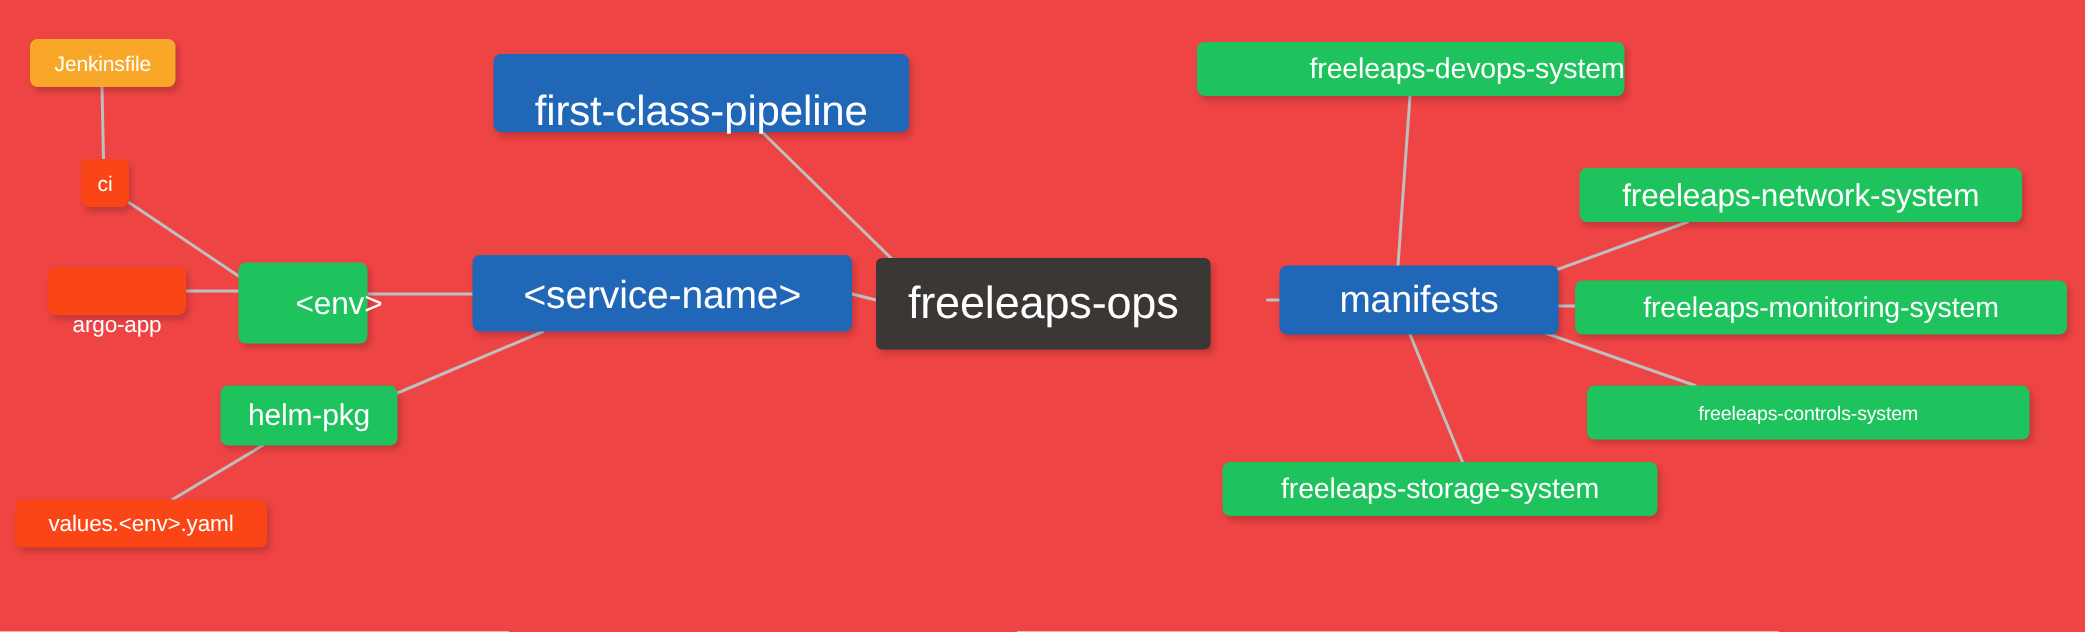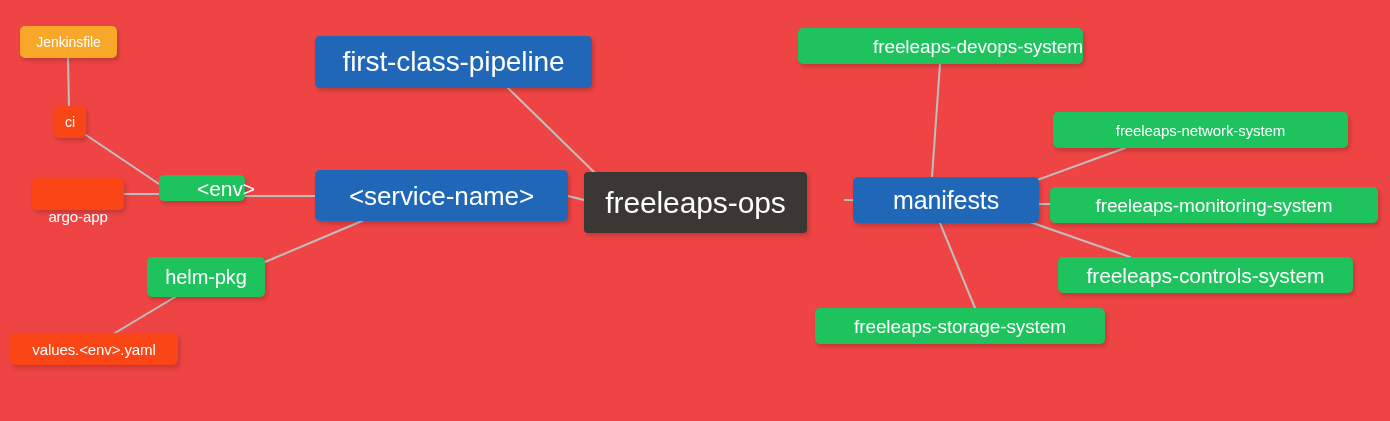--- a/index.html
+++ b/index.html
@@ -72,51 +72,51 @@
   <div id="node-layer">
       <div class="node orange" style="left: 20px; top: 26px; width: 97px; height: 32px;">
         <span class="node-label" style="font-size: 14px;">Jenkinsfile</span>
       </div>
       <div class="node red" style="left: 54px; top: 106px; width: 32px; height: 32px;">
         <span class="node-label" style="font-size: 14px;">ci</span>
       </div>
       <div class="node red" style="left: 32px; top: 178px; width: 92px; height: 32px;">
         <span class="node-label" style="font-size: 15px; margin-top: 44px;">argo-app</span>
       </div>
-      <div class="node green" style="left: 159px; top: 175px; width: 86px; height: 26px; padding-left: 48px;">
+      <div class="node green" style="left: 159px; top: 175px; width: 86px; height: 54px; padding-left: 48px;">
         <span class="node-label" style="font-size: 21px;">&lt;env&gt;</span>
       </div>
       <div class="node green" style="left: 147px; top: 257px; width: 118px; height: 40px;">
         <span class="node-label" style="font-size: 20px;">helm-pkg</span>
       </div>
       <div class="node red" style="left: 10px; top: 333px; width: 168px; height: 32px;">
         <span class="node-label" style="font-size: 15px;">values.&lt;env&gt;.yaml</span>
       </div>
-      <div class="node blue" style="left: 315px; top: 36px; width: 277px; height: 52px;">
+      <div class="node blue" style="left: 329px; top: 36px; width: 277px; height: 52px; align-items: flex-end;">
         <span class="node-label" style="font-size: 28px;">first-class-pipeline</span>
       </div>
       <div class="node blue" style="left: 315px; top: 170px; width: 253px; height: 51px;">
         <span class="node-label" style="font-size: 26px;">&lt;service-name&gt;</span>
       </div>
       <div class="node root" style="left: 584px; top: 172px; width: 223px; height: 61px;">
         <span class="node-label" style="font-size: 30px;">freeleaps-ops</span>
       </div>
       <div class="node blue" style="left: 853px; top: 177px; width: 186px; height: 46px;">
         <span class="node-label" style="font-size: 25px;">manifests</span>
       </div>
       <div class="node green" style="left: 798px; top: 28px; width: 285px; height: 36px; justify-content: flex-end;">
         <span class="node-label" style="font-size: 19px;">freeleaps-devops-system</span>
       </div>
       <div class="node green" style="left: 1053px; top: 112px; width: 295px; height: 36px;">
-        <span class="node-label" style="font-size: 15px;">freeleaps-network-system</span>
+        <span class="node-label" style="font-size: 21px;">freeleaps-network-system</span>
       </div>
       <div class="node green" style="left: 1050px; top: 187px; width: 328px; height: 36px;">
         <span class="node-label" style="font-size: 19px;">freeleaps-monitoring-system</span>
       </div>
       <div class="node green" style="left: 1058px; top: 257px; width: 295px; height: 36px;">
-        <span class="node-label" style="font-size: 21px;">freeleaps-controls-system</span>
+        <span class="node-label" style="font-size: 13px;">freeleaps-controls-system</span>
       </div>
       <div class="node green" style="left: 815px; top: 308px; width: 290px; height: 36px;">
         <span class="node-label" style="font-size: 19px;">freeleaps-storage-system</span>
       </div>
     </div>
 
 </div>
 
 </body></html>

